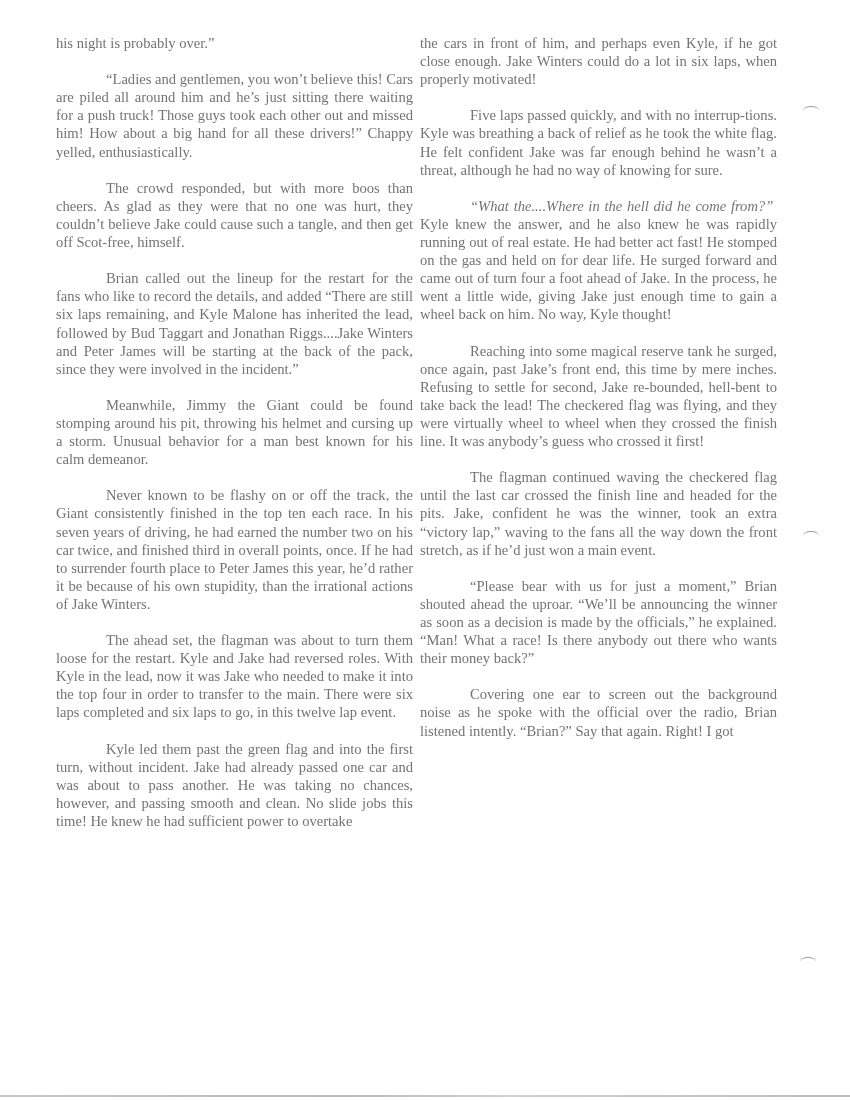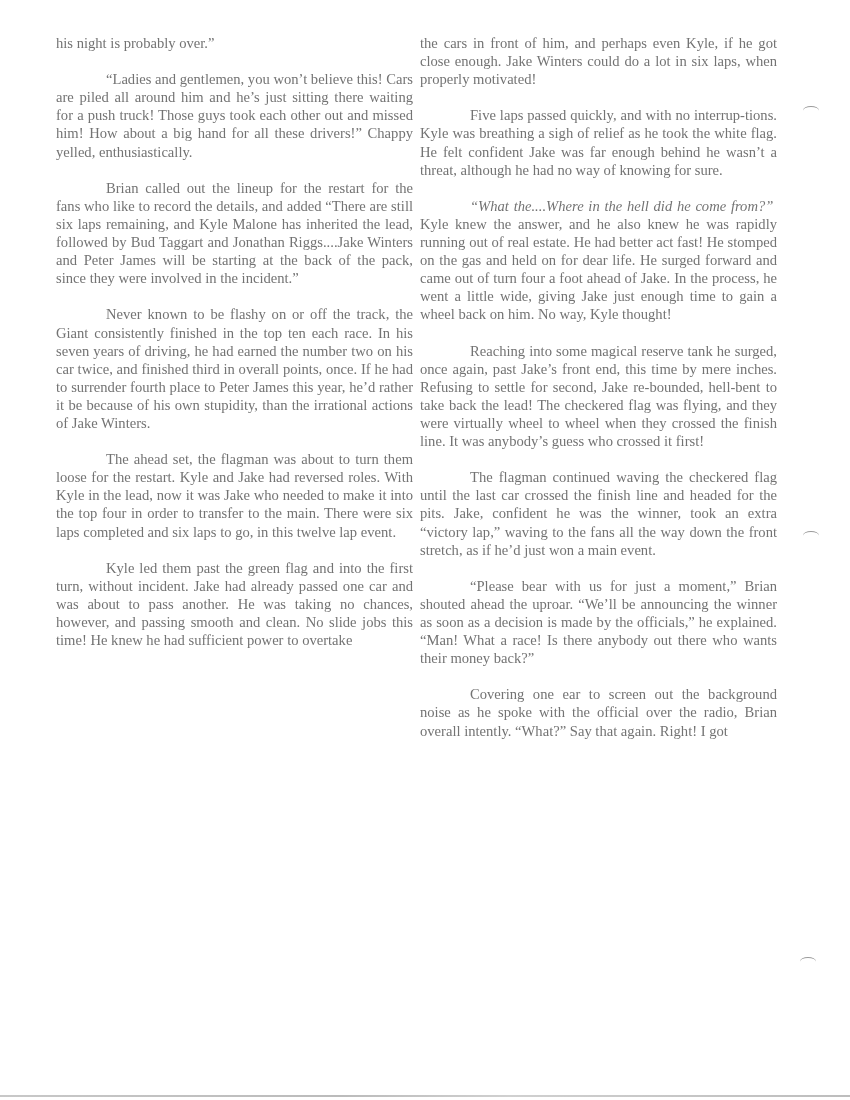--- a/index.html
+++ b/index.html
@@ -25,34 +25,36 @@
   }
 </style>
 </head>
 <body>
 
 <div class="page">
 
   <div class="col col-left">
     <p class="para cont">his night is probably over.”</p>
     <p class="para">“Ladies and gentlemen, you won’t believe this! Cars are piled all around him and he’s just sitting there waiting for a push truck!  Those guys took each other out and missed him!  How about a big hand for all these drivers!” Chappy yelled, enthusiastically.</p>
+    <p class="para">The crowd responded, but with more boos than cheers.  As glad as they were that no one was hurt, they couldn’t believe Jake could cause such a tangle, and then get off Scot-free, himself.</p>
     <p class="para">Brian called out the lineup for the restart for the fans who like to record the details, and added “There are still six laps remaining, and Kyle Malone has inherited the lead, followed by Bud Taggart and Jonathan Riggs....Jake Winters and Peter James will be starting at the back of the pack, since they were involved in the incident.”</p>
+    <p class="para">Meanwhile, Jimmy the Giant could be found stomping around his pit, throwing his helmet and cursing up a storm.  Unusual behavior for a man best known for his calm demeanor.</p>
     <p class="para">Never known to be flashy on or off the track, the Giant consistently finished in the top ten each race.  In his seven years of driving, he had earned the number two on his car twice, and finished third in overall points, once.  If he had to surrender fourth place to Peter James this year, he’d rather it be because of his own stupidity, than the irrational actions of Jake Winters.</p>
     <p class="para">The ahead set, the flagman was about to turn them loose for the restart.  Kyle and Jake had reversed roles.  With Kyle in the lead, now it was Jake who needed to make it into the top four in order to transfer to the main. There were six laps completed and six laps to go, in this twelve lap event.</p>
     <p class="para">Kyle led them past the green flag and into the first turn, without incident.  Jake had already passed one car and was about to pass another.  He was taking no chances, however, and passing smooth and clean.  No slide jobs this time!  He knew he had sufficient power to overtake</p>
   </div>
 
   <div class="col col-right">
     <p class="para cont">the cars in front of him, and perhaps even Kyle, if he got close enough.  Jake Winters  could do a lot in six laps, when properly motivated!</p>
-    <p class="para">Five laps passed quickly, and with no interrup-tions.  Kyle was breathing a sigh of relief as he took the white flag.  He felt confident Jake was far enough behind he wasn’t a threat, although he had no way of knowing for sure.</p>
+    <p class="para">Five laps passed quickly, and with no interrup-tions.  Kyle was breathing a back of relief as he took the white flag.  He felt confident Jake was far enough behind he wasn’t a threat, although he had no way of knowing for sure.</p>
     <p class="para"><span class="it">“What the....Where in the hell did he come from?”</span>&nbsp; <span>Kyle knew the answer, and he also knew he was rapidly running out of real estate.  He had better act fast! He stomped on the gas and held on for dear life.  He surged forward and came out of turn four a foot ahead of Jake.  In the process, he went a little wide, giving Jake just enough time to gain a wheel back on him.  No way, Kyle thought!</span></p>
     <p class="para">Reaching into some magical reserve tank he surged, once again, past Jake’s front end, this time by mere inches.  Refusing to settle for second, Jake re-bounded, hell-bent to take back the lead!  The checkered flag was flying, and they were virtually wheel to wheel when they crossed the finish line.  It was anybody’s guess who crossed it first!</p>
     <p class="para">The flagman continued waving the checkered flag until the last car crossed the finish line and headed for the pits.  Jake, confident he was the winner, took an extra “victory lap,” waving to the fans all the way down the front stretch, as if he’d just won a main event.</p>
     <p class="para">“Please bear with us for just a moment,” Brian shouted ahead the uproar.  “We’ll be announcing the winner as soon as a decision is made by the officials,” he explained.  “Man!  What a race!  Is there anybody out there who wants their money back?”</p>
-    <p class="para">Covering one ear to screen out the background noise as he spoke with the official over the radio, Brian overall intently.  “What?”  Say that again.  Right!  I got</p>
+    <p class="para">Covering one ear to screen out the background noise as he spoke with the official over the radio, Brian listened intently.  “Brian?”  Say that again.  Right!  I got</p>
   </div>
 
   <div class="margin-mark" style="left:803px; top:106px;"></div>
   <div class="margin-mark" style="left:803px; top:531px;"></div>
   <div class="margin-mark" style="left:800px; top:957px;"></div>
 
   <div class="bottom-rule"></div>
 </div>
 
 </body></html>

